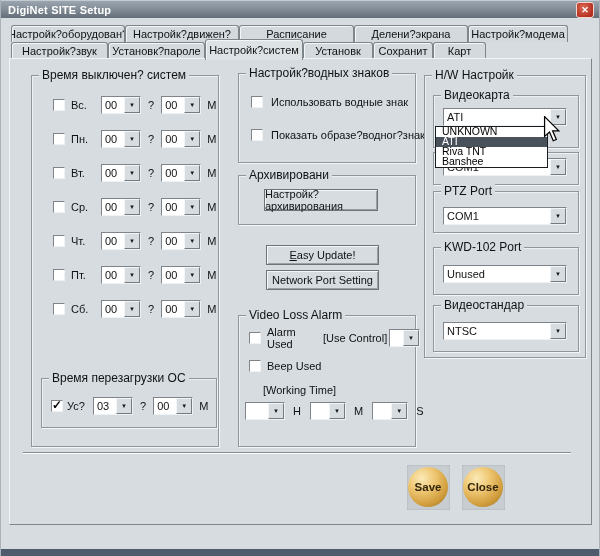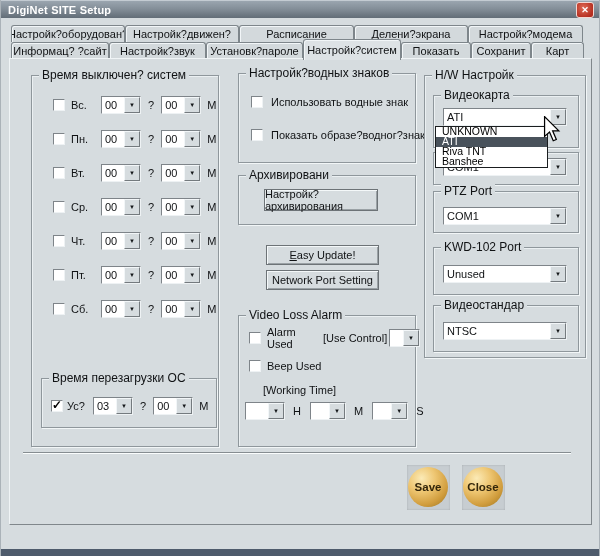--- a/index.html
+++ b/index.html
@@ -70,29 +70,28 @@
   <div class="titlebar">
     <span class="title-text">DigiNet SITE Setup</span>
   </div>
   <div class="closebtn">✕</div>
 
   <div class="tabrow" style="left:10px;top:25px;">
     <div class="tab" style="width:114px">Настройк?оборудован?</div>
     <div class="tab" style="width:114px">Настройк?движен?</div>
     <div class="tab" style="width:115px">Расписание</div>
     <div class="tab" style="width:114px">Делени?экрана</div>
-    <div class="tab" style="width:115px">Настройк?модема</div>
+    <div class="tab" style="width:100px">Настройк?модема</div>
   </div>
 
   <div class="tabrow" style="left:10px;top:42px;">
-    <div class="tab" style="width:98px">Информац? ?сайт</div>
     <div class="tab" style="width:97px">Настройк?звук</div>
     <div class="tab" style="width:97px">Установк?пароле</div>
     <div class="tab active" style="width:98px">Настройк?систем</div>
-    <div class="tab" style="width:70px">Показать</div>
+    <div class="tab" style="width:70px">Установк</div>
     <div class="tab" style="width:60px">Сохранит</div>
     <div class="tab" style="width:53px">Карт</div>
   </div>
 
   <div class="page"></div>
 
   <div class="grp" style="left:30px;top:75px;width:188px;height:372px;">
     <span class="gt">Время выключен? систем</span>
   </div>
 

